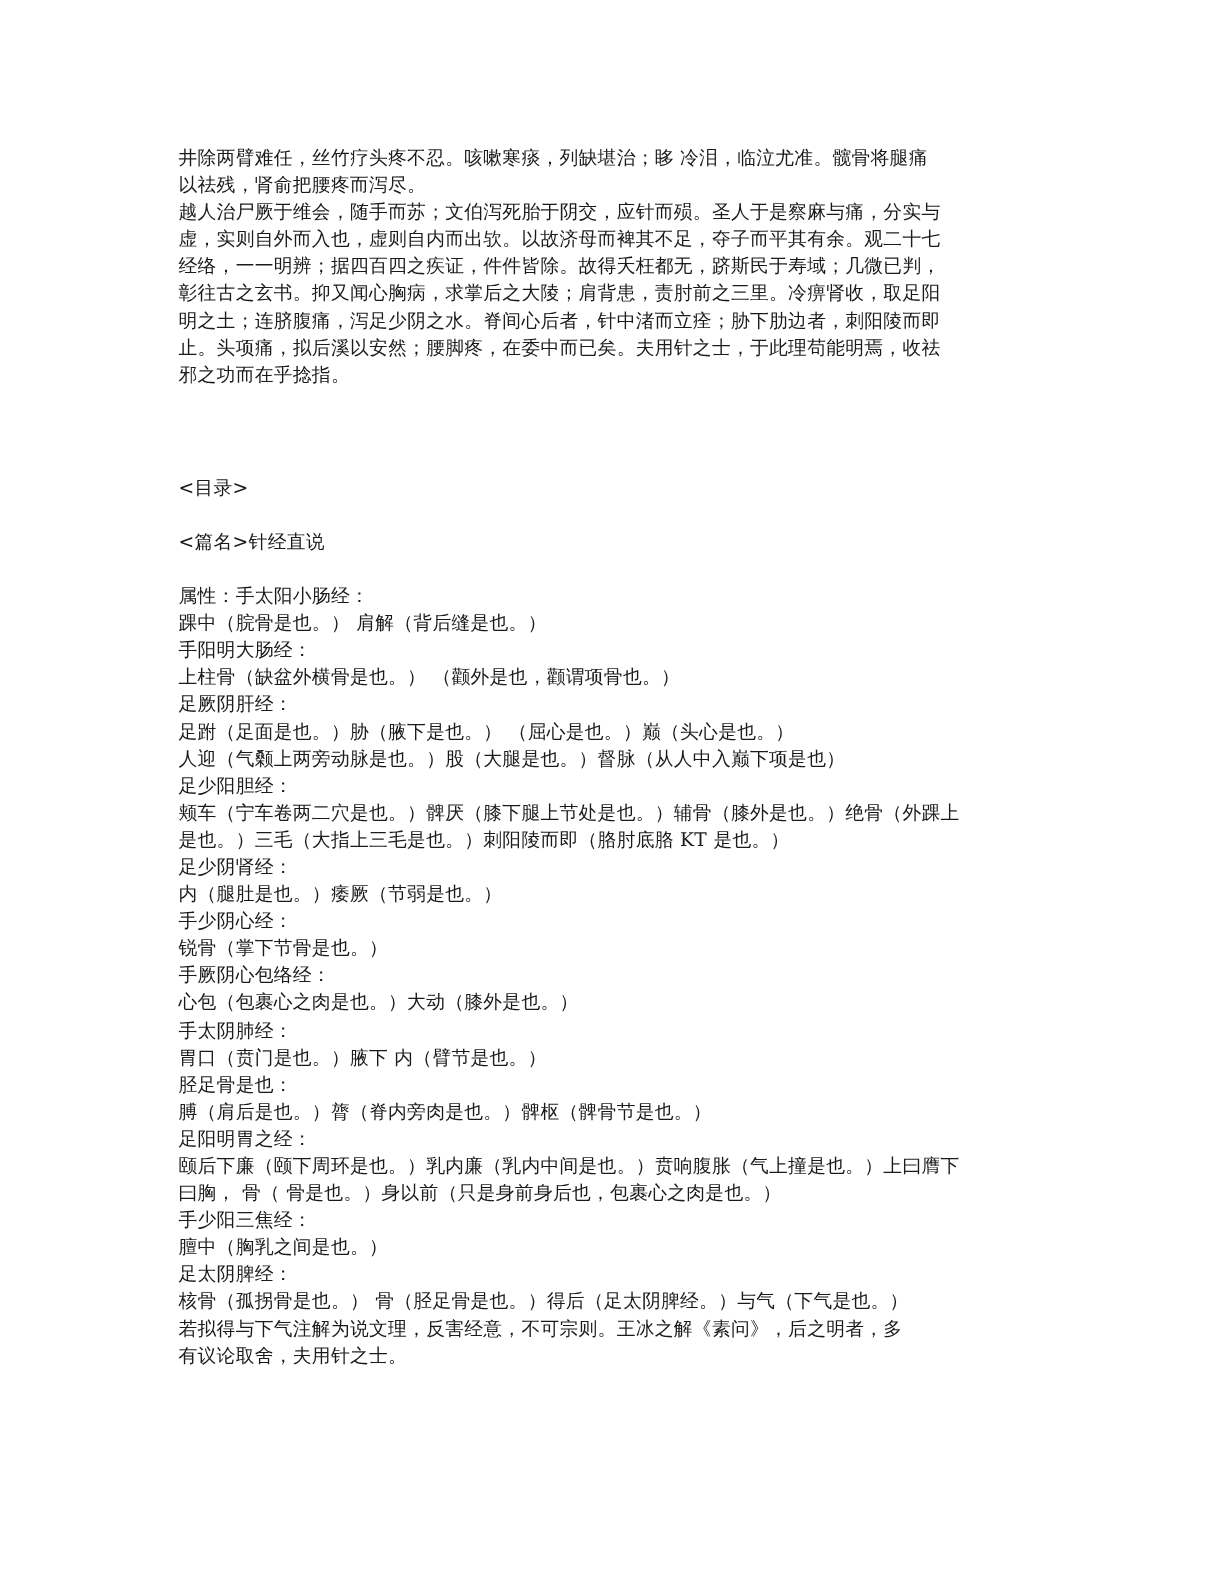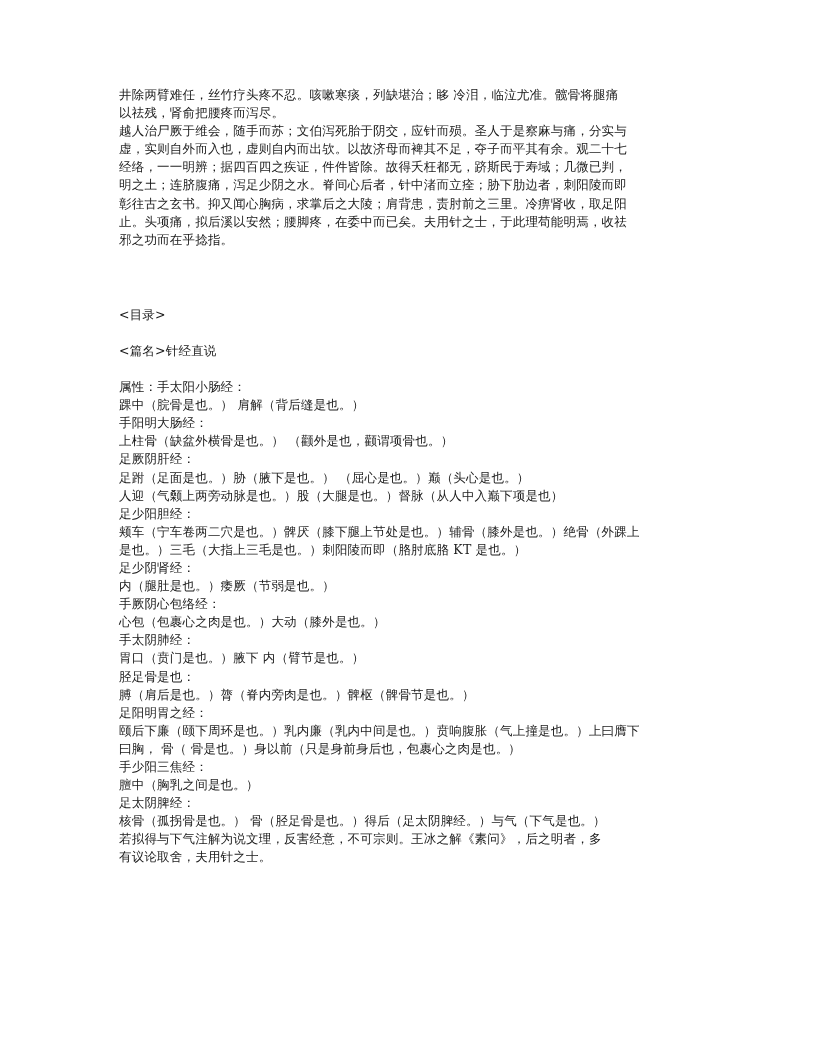--- a/index.html
+++ b/index.html
@@ -11,21 +11,21 @@
       width: 816px;
       height: 1056px;
       position: relative;
       overflow: hidden;
       font-family: "DejaVu Serif", "Liberation Serif", serif;
       color: #1a1a1a;
     }
     .page {
       position: absolute;
       left: 119px;
-      top: 86px;
+      top: 96px;
       width: 580px;
     }
     .line {
       display: block;
       font-size: 12.5px;
       line-height: 18.1px;
       white-space: pre;
       letter-spacing: 0.2px;
     }
     .gap-large { height: 57px; }
@@ -38,22 +38,22 @@
 
   <div>
     <span class="line">井除两臂难任，丝竹疗头疼不忍。咳嗽寒痰，列缺堪治；眵 冷泪，临泣尤准。髋骨将腿痛</span>
     <span class="line">以祛残，肾俞把腰疼而泻尽。</span>
   </div>
 
   <div>
     <span class="line">越人治尸厥于维会，随手而苏；文伯泻死胎于阴交，应针而殒。圣人于是察麻与痛，分实与</span>
     <span class="line">虚，实则自外而入也，虚则自内而出欤。以故济母而裨其不足，夺子而平其有余。观二十七</span>
     <span class="line">经络，一一明辨；据四百四之疾证，件件皆除。故得夭枉都无，跻斯民于寿域；几微已判，</span>
+    <span class="line">彰往古之玄书。抑又闻心胸病，求掌后之大陵；肩背患，责肘前之三里。冷痹肾收，取足阳</span>
     <span class="line">明之土；连脐腹痛，泻足少阴之水。脊间心后者，针中渚而立痊；胁下肋边者，刺阳陵而即</span>
-    <span class="line">彰往古之玄书。抑又闻心胸病，求掌后之大陵；肩背患，责肘前之三里。冷痹肾收，取足阳</span>
     <span class="line">止。头项痛，拟后溪以安然；腰脚疼，在委中而已矣。夫用针之士，于此理苟能明焉，收祛</span>
     <span class="line">邪之功而在乎捻指。</span>
   </div>
 
   <div class="gap-large"></div>
 
   <span class="line">&lt;目录&gt;</span>
   <div class="gap-med"></div>
 
   <span class="line">&lt;篇名&gt;针经直说</span>
@@ -76,20 +76,24 @@
     <div>
       <span class="line">足少阳胆经：</span>
       <span class="line">颊车（宁车卷两二穴是也。）髀厌（膝下腿上节处是也。）辅骨（膝外是也。）绝骨（外踝上</span>
       <span class="line">是也。）三毛（大指上三毛是也。）刺阳陵而即（胳肘底胳 KT 是也。）</span>
     </div>
     <div>
       <span class="line">足少阴肾经：</span>
       <span class="line">内（腿肚是也。）痿厥（节弱是也。）</span>
     </div>
     <div>
+      <span class="line">手少阴心经：</span>
+      <span class="line">锐骨（掌下节骨是也。）</span>
+    </div>
+    <div>
       <span class="line">手厥阴心包络经：</span>
       <span class="line">心包（包裹心之肉是也。）大动（膝外是也。）</span>
     </div>
     <div>
       <span class="line">手太阴肺经：</span>
       <span class="line">胃口（贲门是也。）腋下 内（臂节是也。）</span>
     </div>
     <div>
       <span class="line">胫足骨是也：</span>
       <span class="line">膊（肩后是也。）膂（脊内旁肉是也。）髀枢（髀骨节是也。）</span>

